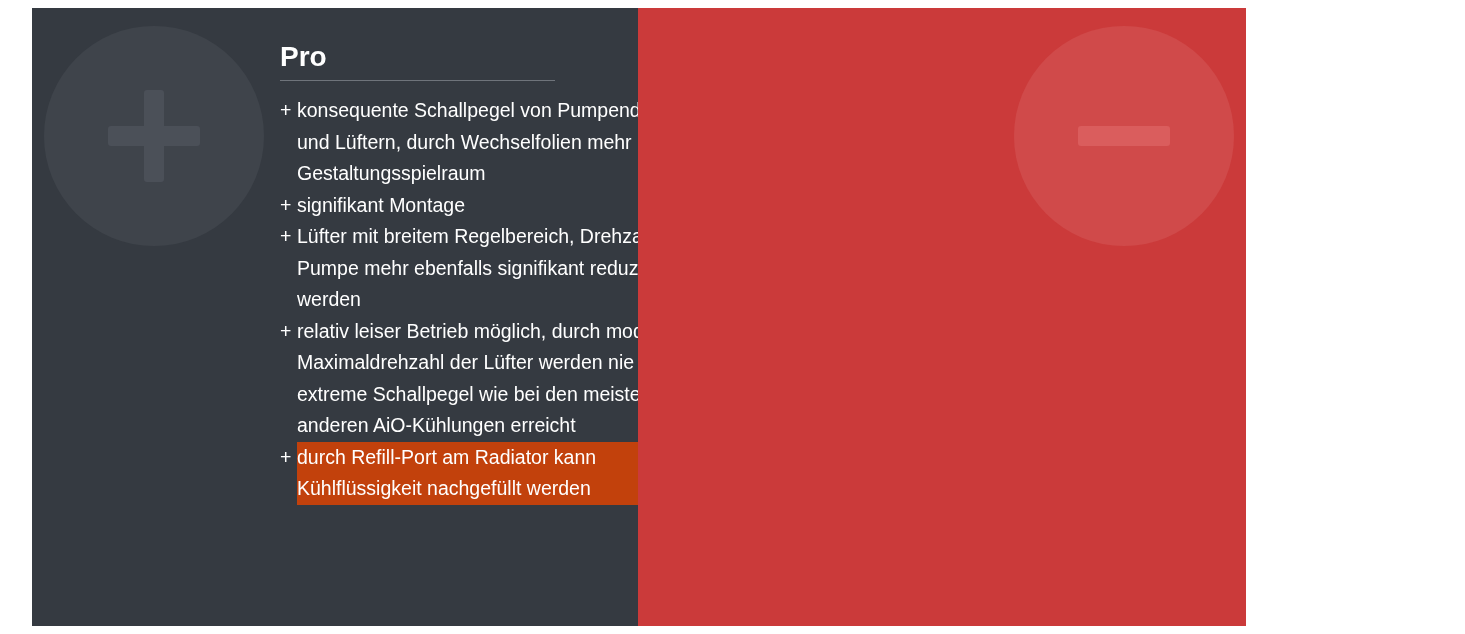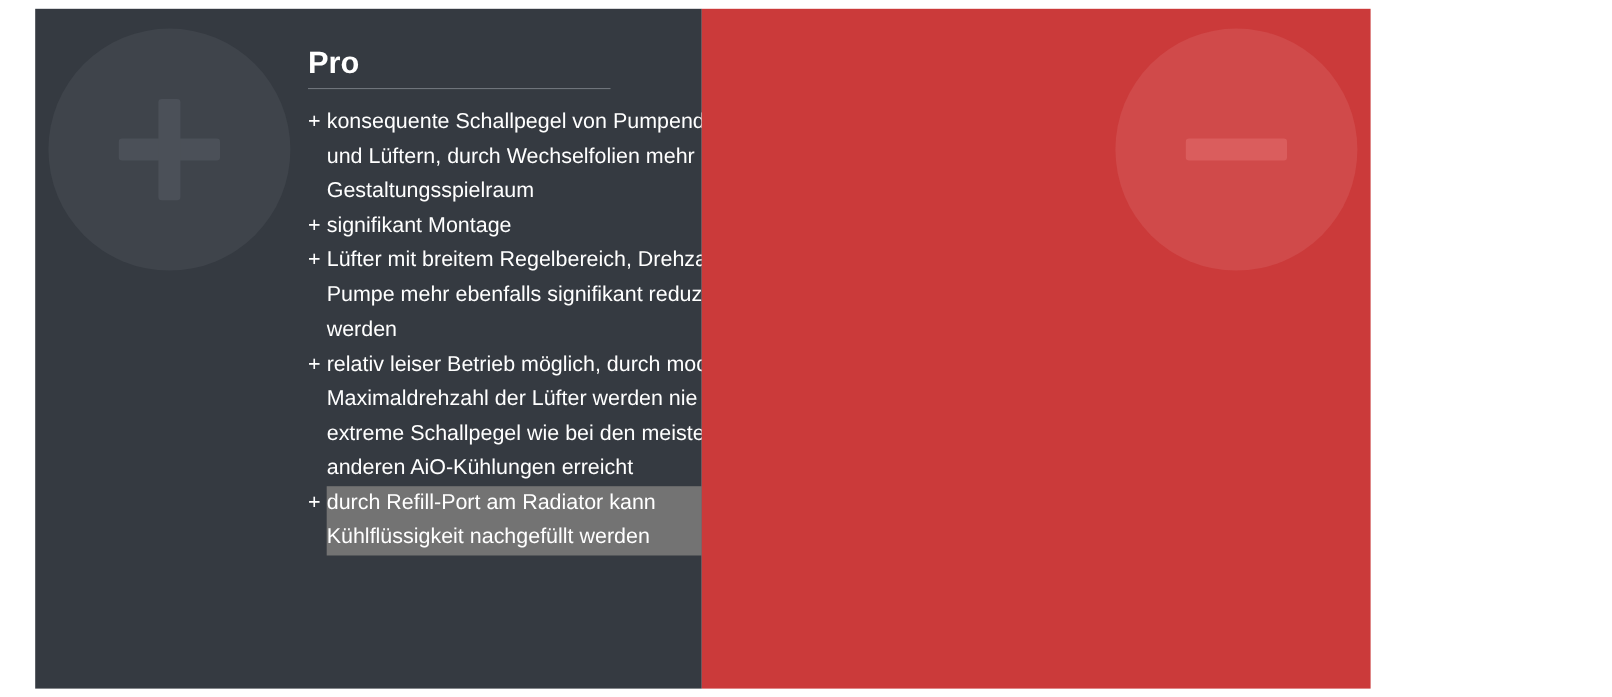--- a/index.html
+++ b/index.html
@@ -117,21 +117,21 @@
   }
   .marker {
     flex: 0 0 auto;
     width: 17px;
     color: #ffffff;
   }
   .item-text {
     flex: 1 1 auto;
   }
   .item-text.highlight {
-    background: #737373;
+    background: #c2410c;
     box-shadow: 0 0 0 0 #2a7fd4;
   }
   .pro-items li .item-text { max-width: 400px; }
 </style>
 </head>
 <body>
 
 <div class="wrap">
   <div class="panels">
 

